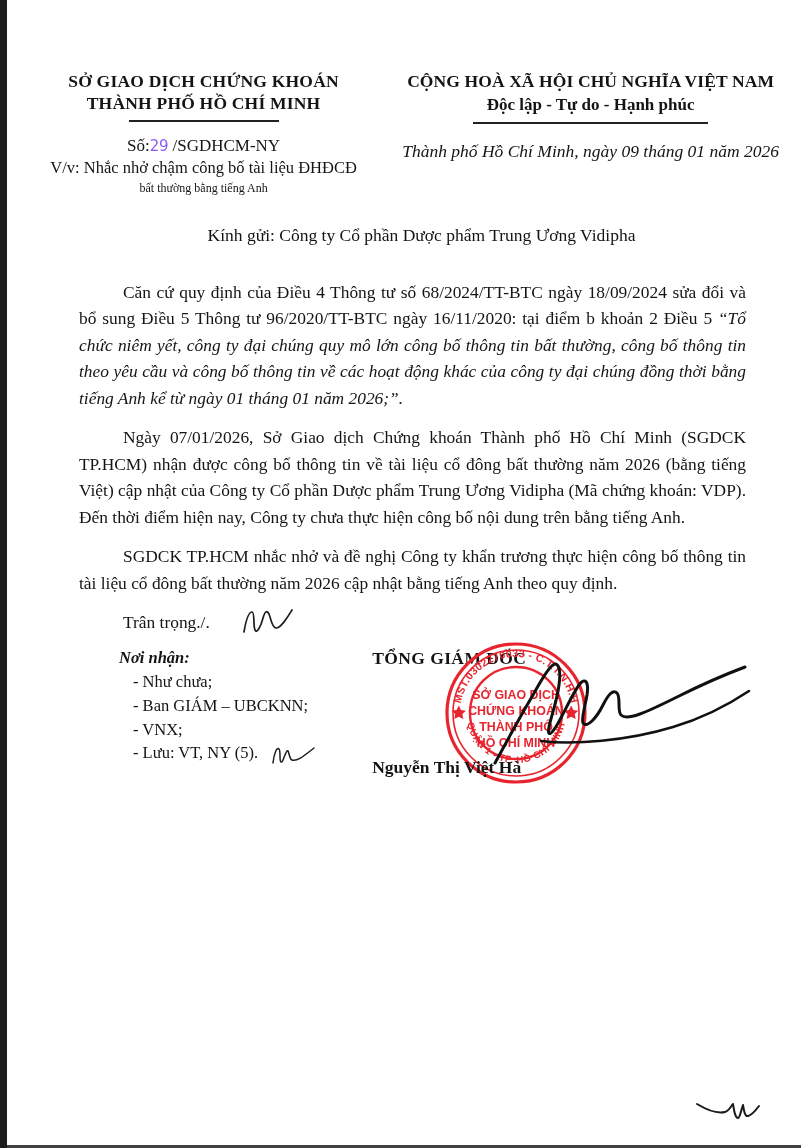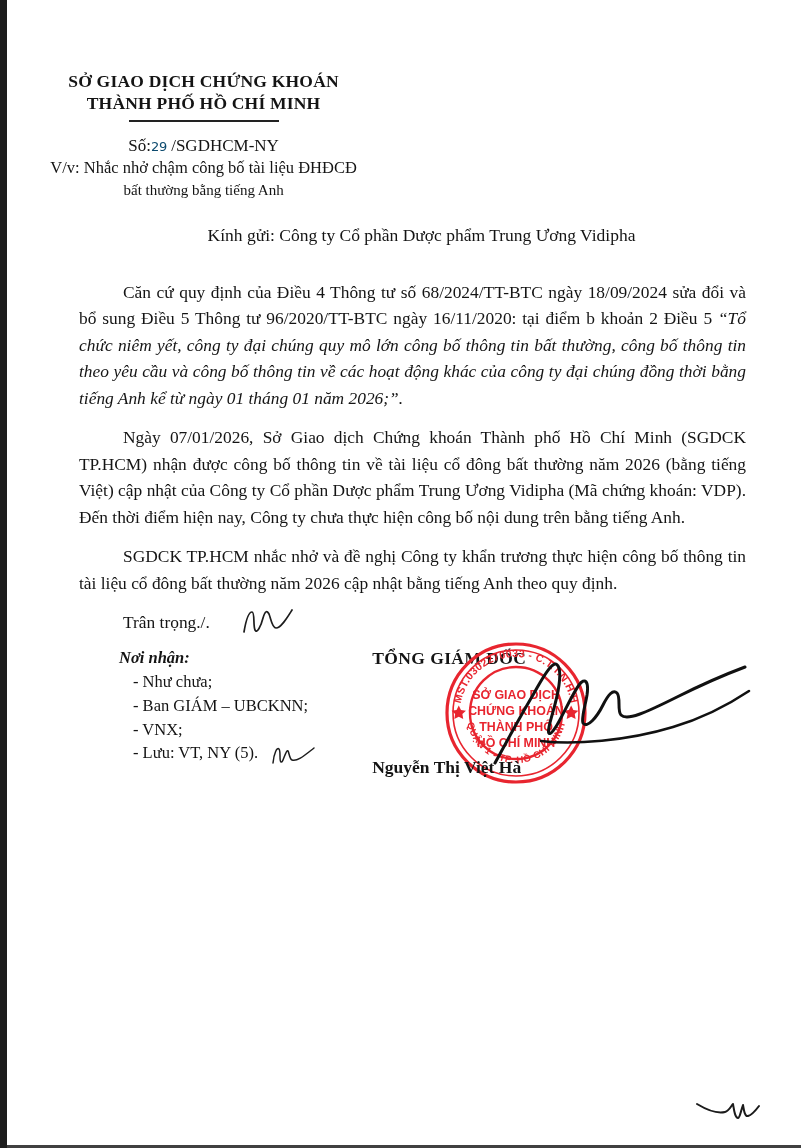--- a/index.html
+++ b/index.html
@@ -79,31 +79,31 @@
   .docnum-block {
     margin-top: 12px;
     font-size: 17px;
     line-height: 1.38;
   }
   .docnum-line {
     white-space: nowrap;
   }
   .handnum {
     font-family: "DejaVu Sans", sans-serif;
-    font-size: 13px;
+    font-size: 15px;
     letter-spacing: -0.3px;
-    color: #0c4a6e;
+    color: #8b5cf6;
   }
   .vv-line {
     font-size: 16.5px;
     line-height: 1.35;
     white-space: nowrap;
   }
   .vv-line2 {
-    font-size: 15px;
+    font-size: 12px;
     line-height: 1.35;
   }
 
   .date-line {
     margin-top: 17px;
     font-style: italic;
     font-size: 17.5px;
     white-space: nowrap;
   }
 
@@ -232,20 +232,26 @@
 
       <div class="docnum-block">
         <div class="docnum-line">
           <span>Số:</span><span class="handnum">29</span>&nbsp;<span>/SGDHCM-NY</span>
         </div>
         <div class="vv-line">V/v: Nhắc nhở chậm công bố tài liệu ĐHĐCĐ</div>
         <div class="vv-line2">bất thường bằng tiếng Anh</div>
       </div>
     </div>
 
+    <div class="hdr-right">
+      <div class="nation-line1">CỘNG HOÀ XÃ HỘI CHỦ NGHĨA VIỆT NAM</div>
+      <div class="nation-line2">Độc lập - Tự do - Hạnh phúc</div>
+      <div class="rule rule-right"></div>
+      <div class="date-line">Thành phố Hồ Chí Minh, ngày 09 tháng 01 năm 2026</div>
+    </div>
   </div>
 
   <div class="body">
 
     <div class="recipient">Kính gửi: Công ty Cổ phần Dược phẩm Trung Ương Vidipha</div>
 
     <p class="para"><span>Căn cứ quy định của Điều 4 Thông tư số 68/2024/TT-BTC ngày 18/09/2024 sửa đổi và bổ sung Điều 5 Thông tư 96/2020/TT-BTC ngày 16/11/2020:  tại điểm b khoản 2 Điều 5 </span><span class="quote">“Tổ chức niêm yết, công ty đại chúng quy mô lớn công bố thông tin bất thường, công bố thông tin theo yêu cầu và công bố thông tin về các hoạt động khác của công ty đại chúng đồng thời bằng tiếng Anh kể từ ngày 01 tháng 01 năm 2026;”.</span></p>
 
     <p class="para">Ngày 07/01/2026, Sở Giao dịch Chứng khoán Thành phố Hồ Chí Minh (SGDCK TP.HCM) nhận được công bố thông tin về tài liệu cổ đông bất thường năm 2026 (bằng tiếng Việt) cập nhật của Công ty Cổ phần Dược phẩm Trung Ương Vidipha (Mã chứng khoán: VDP). Đến thời điểm hiện nay, Công ty chưa thực hiện công bố nội dung trên bằng tiếng Anh.</p>
 

